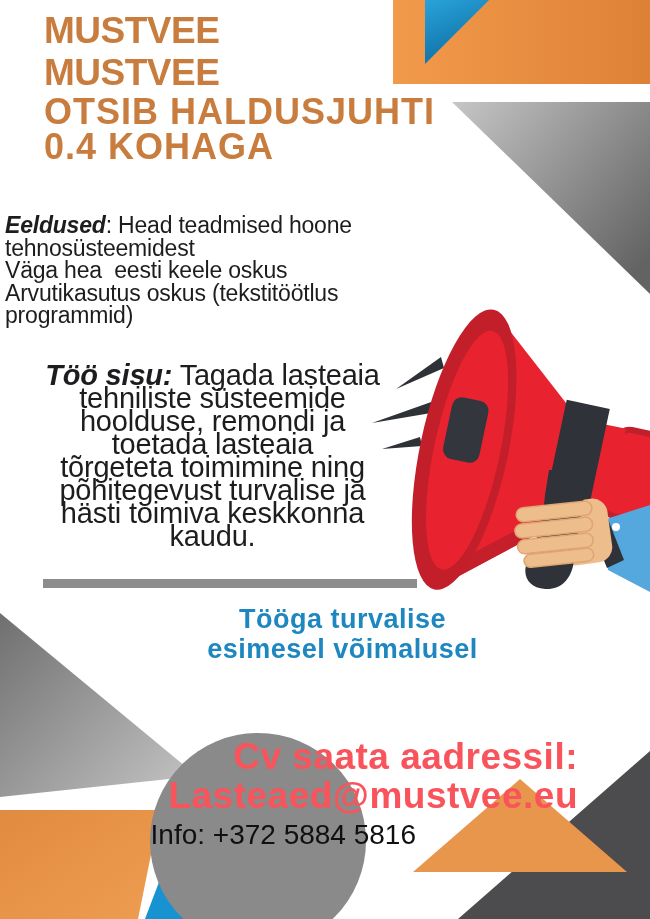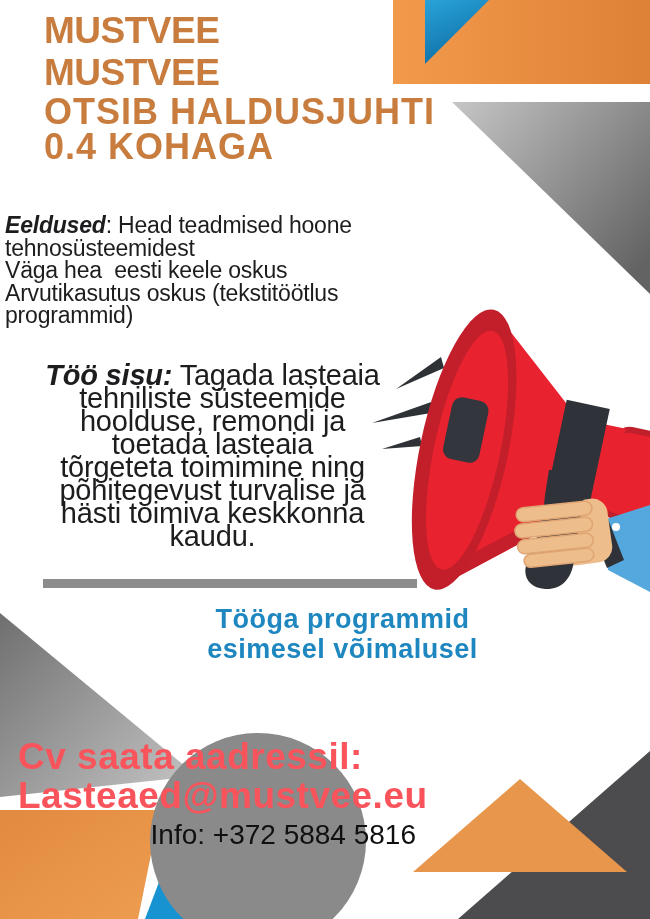--- a/index.html
+++ b/index.html
@@ -19,21 +19,21 @@
   .req .line, .job .line{white-space:pre-wrap;}
   .lbl{font-weight:bold;font-style:italic;}
 
   .job{left:35px;top:364px;width:355px;text-align:center;color:#1d1d1f;
        font-size:29px;line-height:23px;letter-spacing:-0.2px;}
 
   .start{left:175px;top:604px;width:335px;text-align:center;color:#1e87c0;
          font-weight:bold;font-size:27px;line-height:30px;letter-spacing:0.5px;}
 
   .cv{left:18px;top:737px;width:560px;color:#f9545b;font-weight:bold;
-      font-size:37px;line-height:39px;letter-spacing:0.5px;}
+      font-size:37px;line-height:39px;letter-spacing:0.5px;text-align:right;}
 
   .info{left:16px;top:820px;width:400px;color:#101010;font-size:28px;line-height:30px;text-align:right;}
 </style>
 </head>
 <body>
 
 <div id="poster">
 
   <svg id="bg" viewBox="0 0 650 919">
     <defs>
@@ -133,21 +133,21 @@
     <div class="line">tehniliste süsteemide</div>
     <div class="line">hoolduse, remondi ja</div>
     <div class="line">toetada lasteaia</div>
     <div class="line">tõrgeteta toimimine ning</div>
     <div class="line">põhitegevust turvalise ja</div>
     <div class="line">hästi toimiva keskkonna</div>
     <div class="line">kaudu.</div>
   </div>
 
   <div class="txt start">
-    <div>Tööga programmid</div>
+    <div>Tööga turvalise</div>
     <div>esimesel võimalusel</div>
   </div>
 
   <div class="txt cv">
     <div>Cv saata aadressil:</div>
     <div>Lasteaed@mustvee.eu</div>
   </div>
 
   <div class="txt info">Info: +372 5884 5816</div>
 

